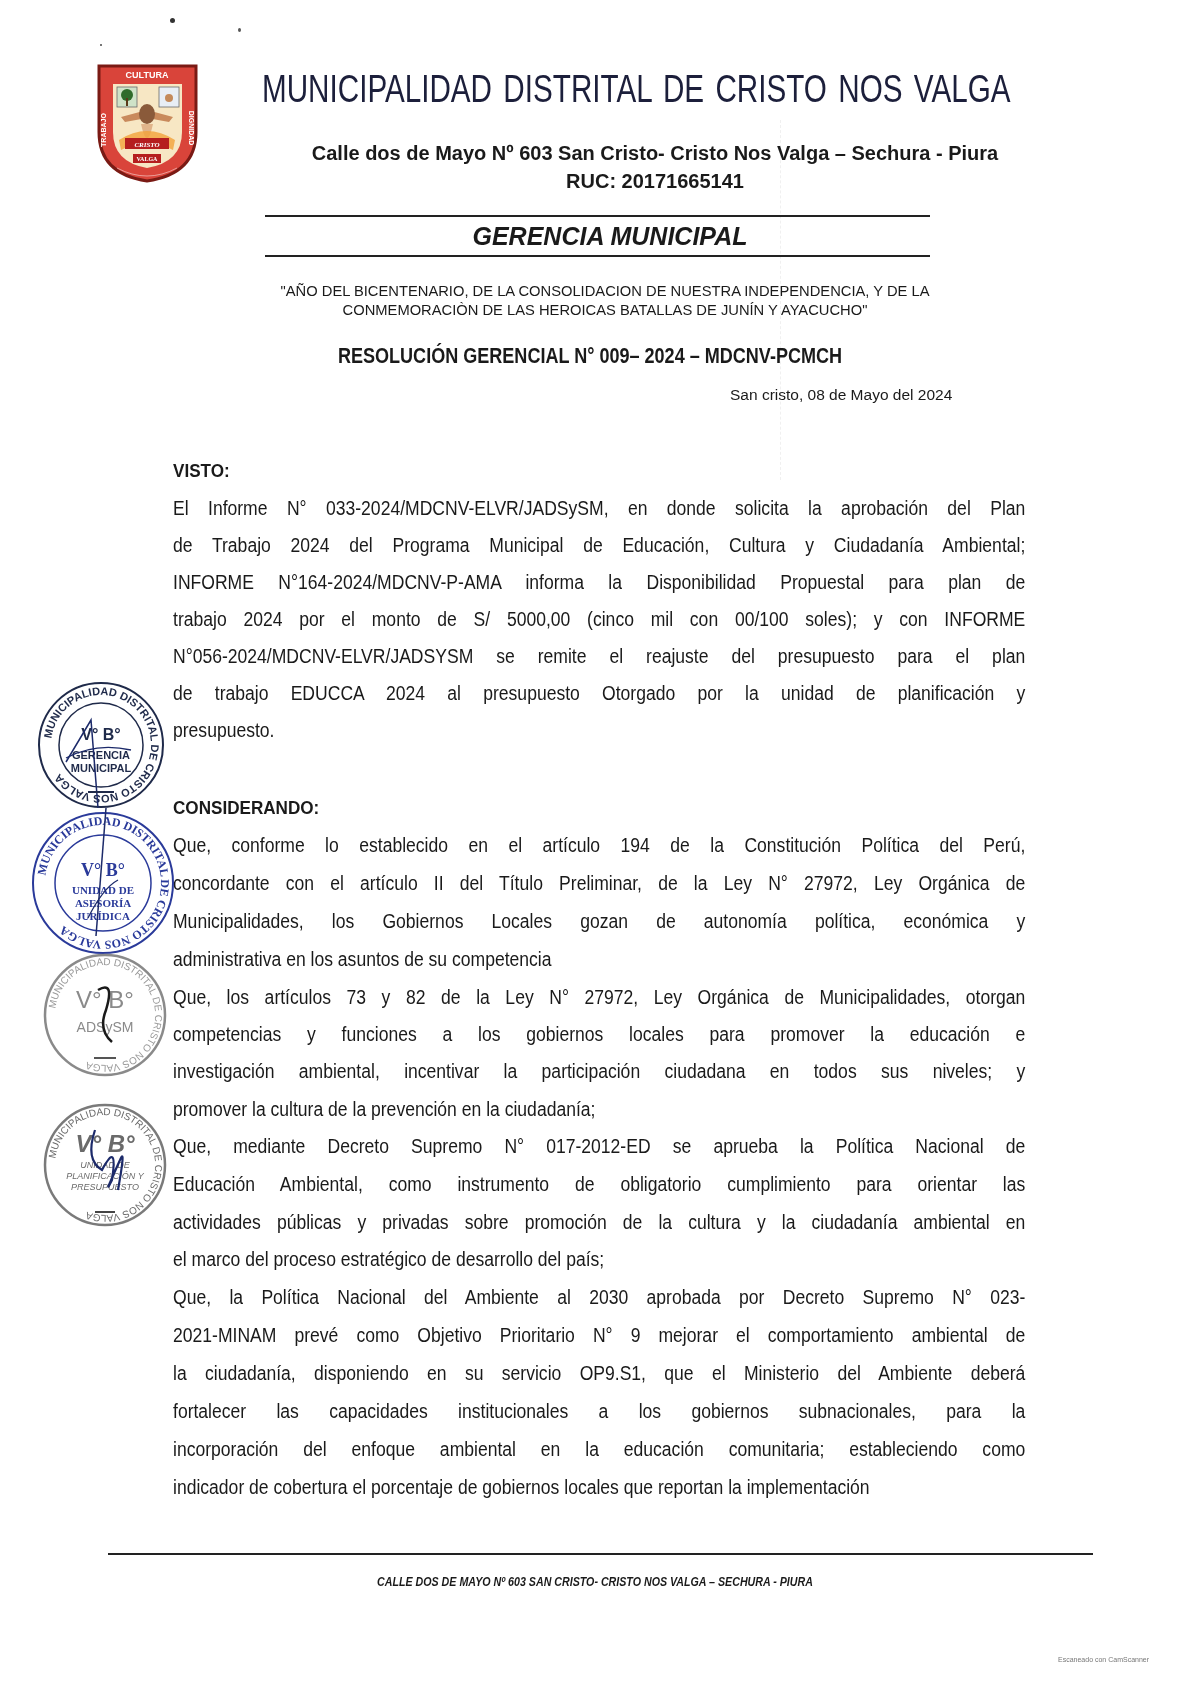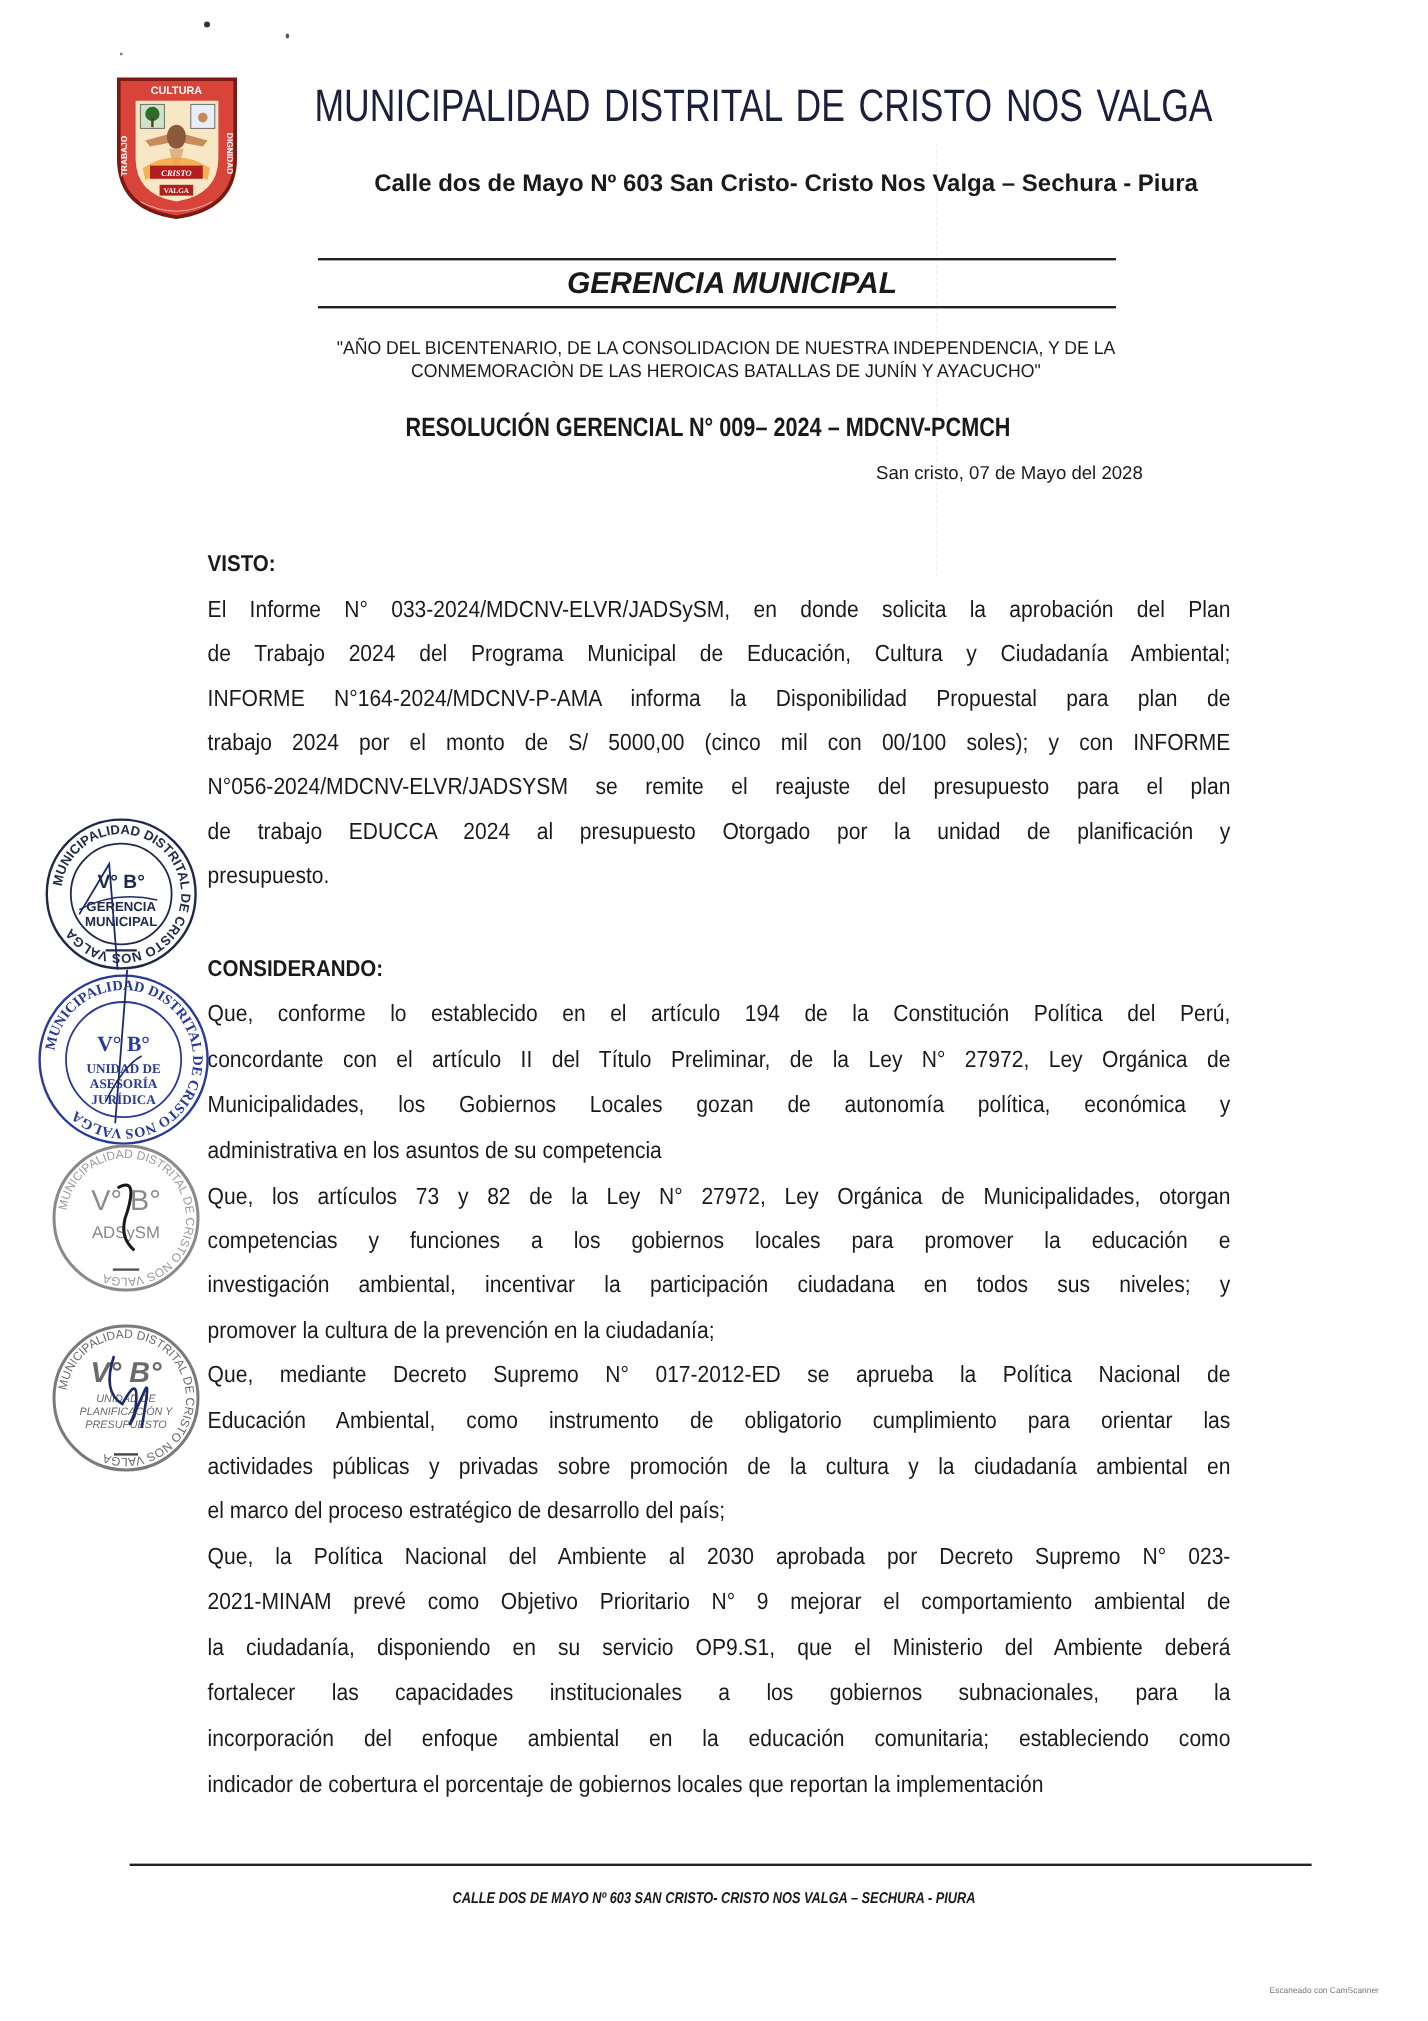--- a/index.html
+++ b/index.html
@@ -108,31 +108,32 @@
       <text x="52" y="99" font-size="6" font-weight="700" fill="#fff" text-anchor="middle" font-family="Liberation Serif, serif">VALGA</text>
       <text x="52" y="16" font-size="9" font-weight="700" fill="#fff" text-anchor="middle" font-family="Liberation Sans, sans-serif">CULTURA</text>
       <text x="11" y="68" font-size="7" font-weight="700" fill="#fff" text-anchor="middle" font-family="Liberation Sans, sans-serif" transform="rotate(-90 11 68)">TRABAJO</text>
       <text x="94" y="66" font-size="7" font-weight="700" fill="#fff" text-anchor="middle" font-family="Liberation Sans, sans-serif" transform="rotate(90 94 66)">DIGNIDAD</text>
       <path d="M22 106 Q52 122 82 106" fill="none" stroke="#fff" stroke-width="0.8" opacity="0.6"></path>
     </svg>
   </div>
 
   <div class="title">MUNICIPALIDAD DISTRITAL DE    CRISTO NOS VALGA</div>
   <div class="address">Calle dos de Mayo Nº 603 San Cristo- Cristo Nos Valga – Sechura - Piura</div>
+  <div class="ruc">RUC: 20171665141</div>
   <div class="rule-top"></div>
   <div class="gerencia">GERENCIA MUNICIPAL</div>
   <div class="rule-mid"></div>
 
   <div class="motto">
     <div>"AÑO DEL BICENTENARIO, DE LA CONSOLIDACION DE NUESTRA INDEPENDENCIA, Y DE LA</div>
     <div>CONMEMORACIÒN DE LAS HEROICAS BATALLAS DE JUNÍN Y AYACUCHO"</div>
   </div>
 
   <div class="resolution">RESOLUCIÓN GERENCIAL N° 009– 2024 – MDCNV-PCMCH</div>
-  <div class="date">San cristo, 07 de Mayo del 2028</div>
+  <div class="date">San cristo, 08 de Mayo del 2024</div>
 
   <div class="section-heading" style="top:460px;">VISTO:</div>
   <div class="para-line wide" style="top:497px;">El Informe N° 033-2024/MDCNV-ELVR/JADSySM, en donde solicita la aprobación del Plan</div>
   <div class="para-line wide" style="top:534px;">de Trabajo 2024 del Programa Municipal de Educación, Cultura y Ciudadanía Ambiental;</div>
   <div class="para-line wide" style="top:571px;">INFORME N°164-2024/MDCNV-P-AMA informa la Disponibilidad Propuestal para plan de</div>
   <div class="para-line wide" style="top:608px;">trabajo 2024 por el monto de S/ 5000,00 (cinco mil con 00/100 soles); y con INFORME</div>
   <div class="para-line wide" style="top:645px;">N°056-2024/MDCNV-ELVR/JADSYSM se remite el reajuste del presupuesto para el plan</div>
   <div class="para-line wide" style="top:682px;">de trabajo EDUCCA 2024 al presupuesto Otorgado  por la unidad de planificación y</div>
   <div class="para-line wide last" style="top:719px;">presupuesto.</div>
 

